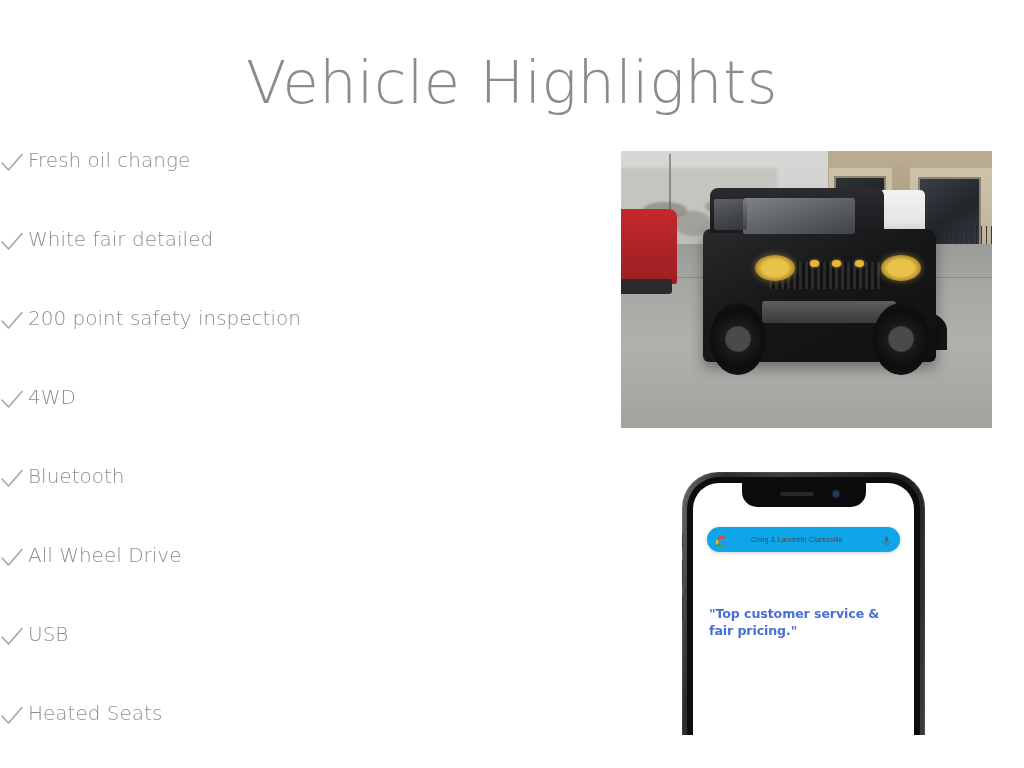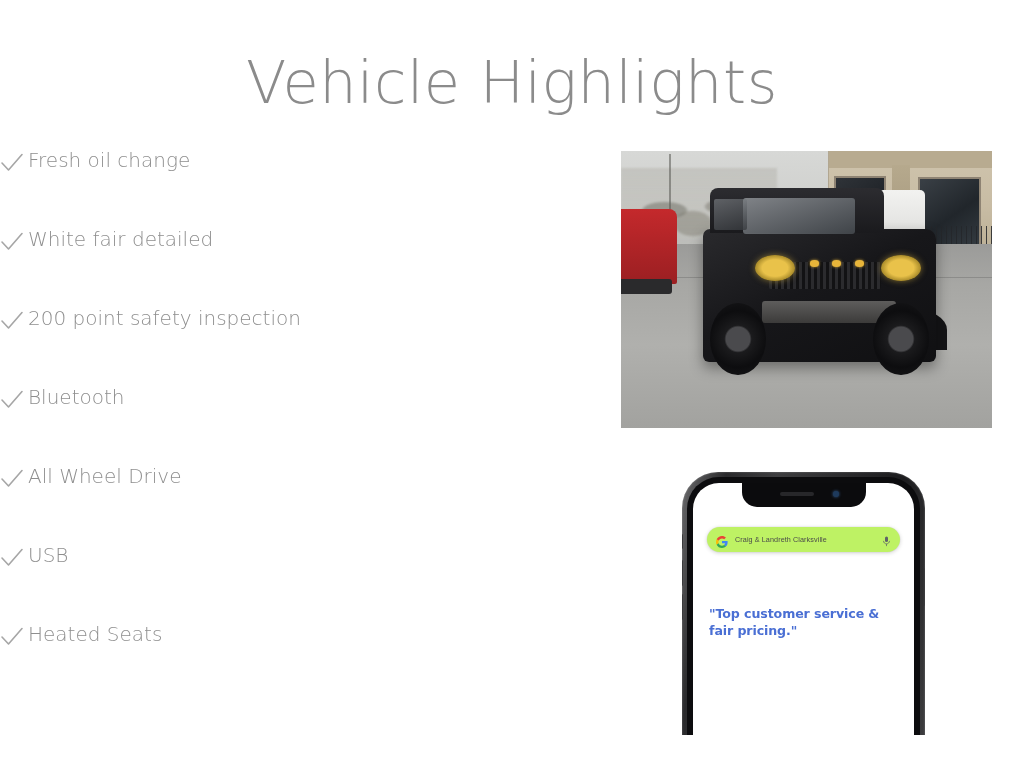--- a/index.html
+++ b/index.html
@@ -244,25 +244,25 @@
   .phone-btn {
     position: absolute; background: #3a3a3c; border-radius: 2px;
   }
   .phone-btn.mute { left: -2px; top: 62px; width: 3px; height: 15px; }
   .phone-btn.vup  { left: -2px; top: 88px; width: 3px; height: 26px; }
   .phone-btn.vdn  { left: -2px; top: 122px; width: 3px; height: 26px; }
   .phone-btn.pwr  { right: -2px; top: 96px; width: 3px; height: 38px; }
 
   .search-bar {
     position: absolute; left: 14px; top: 44px; right: 14px; height: 25px;
-    background: #bef264;
+    background: #0ea5e9;
     border-radius: 14px;
     box-shadow: 0 1px 4px rgba(0,0,0,.18), 0 0 0 .5px rgba(0,0,0,.05);
     display: flex; align-items: center; padding: 0 9px;
-    gap: 7px;
+    gap: 23px;
   }
   .g-logo { flex: 0 0 auto; width: 12px; height: 12px; }
   .search-query {
     flex: 1 1 auto;
     font-family: "Liberation Sans", sans-serif;
     font-size: 7.2px;
     color: #4a4a4a;
     white-space: nowrap;
     overflow: hidden;
     letter-spacing: .1px;
@@ -306,20 +306,28 @@
 
   <li class="highlight-item">
     <span class="check-icon">
       <svg viewBox="0 0 24 22" width="24" height="22" aria-hidden="true">
         <path d="M2 11 L8.5 18 L22 2.5" fill="none" stroke="currentColor" stroke-width="1.6" stroke-linecap="round" stroke-linejoin="round"></path>
       </svg>
     </span>
     <span class="highlight-label">200 point safety inspection</span>
   </li>
 
+  <li class="highlight-item">
+    <span class="check-icon">
+      <svg viewBox="0 0 24 22" width="24" height="22" aria-hidden="true">
+        <path d="M2 11 L8.5 18 L22 2.5" fill="none" stroke="currentColor" stroke-width="1.6" stroke-linecap="round" stroke-linejoin="round"></path>
+      </svg>
+    </span>
+    <span class="highlight-label">4WD</span>
+  </li>
 
   <li class="highlight-item">
     <span class="check-icon">
       <svg viewBox="0 0 24 22" width="24" height="22" aria-hidden="true">
         <path d="M2 11 L8.5 18 L22 2.5" fill="none" stroke="currentColor" stroke-width="1.6" stroke-linecap="round" stroke-linejoin="round"></path>
       </svg>
     </span>
     <span class="highlight-label">Bluetooth</span>
   </li>
 

